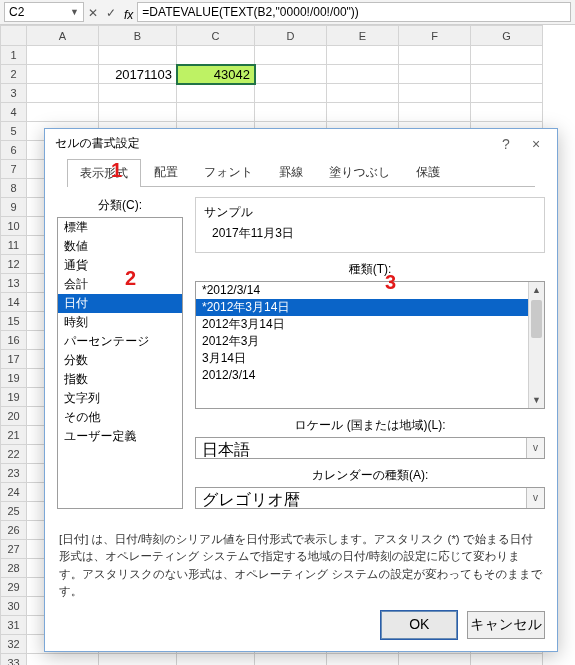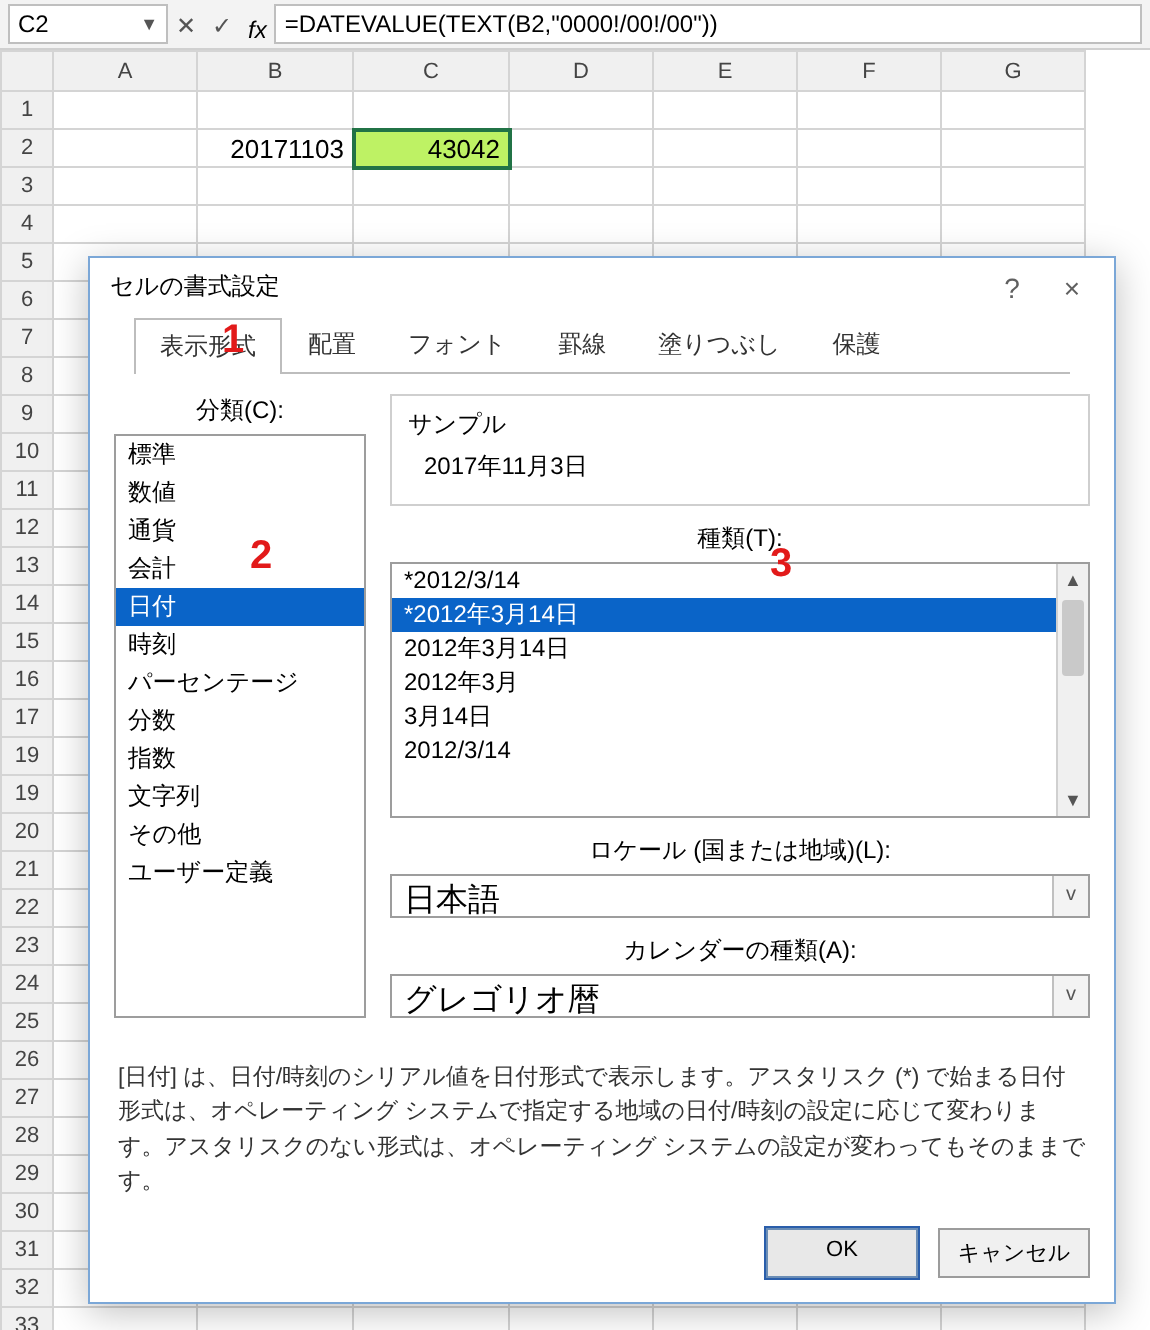--- a/index.html
+++ b/index.html
@@ -47,21 +47,21 @@
   .typeslist .item { padding: 0 6px; font-size: 12px; line-height: 17px; }
   .typeslist .item.sel { background: #0a64c8; color: #fff; }
   .scrollbar { width: 16px; background: #f0f0f0; display: flex; flex-direction: column; border-left: 1px solid #d0d0d0; }
   .scrollbar .sarr { height: 16px; text-align: center; font-size: 9px; color: #555; line-height: 16px; }
   .scrollbar .sthumb { background: #c9c9c9; margin: 2px; border-radius: 2px; }
   .combo { display: flex; border: 1px solid #9d9d9d; height: 22px; background: #fff; }
   .combo .cval { flex: 1; padding: 2px 6px; font-size: 16px; }
   .combo .carrow { width: 18px; border-left: 1px solid #c0c0c0; text-align: center; font-size: 10px; line-height: 20px; background: #f3f3f3; color: #555; }
   .desc { padding: 0 14px; margin-top: 22px; font-size: 11.5px; color: #333; line-height: 1.5; }
   .buttons { position: absolute; right: 12px; bottom: 12px; display: flex; gap: 10px; }
-  .btn { min-width: 76px; padding: 4px 2px; border: 1px solid #9c9c9c; background: #f0f0f0; text-align: center; font-size: 11px; }
+  .btn { min-width: 76px; padding: 4px 2px; border: 1px solid #9c9c9c; background: #f0f0f0; text-align: center; font-size: 14px; }
   .btn.primary { background: #e8e8e8; border: 1px solid #6a8db5; outline: 1px solid #2a5eab; }
   
   .ann { position: absolute; font-weight: bold; color: #e21a1a; font-size: 20px; font-family: Arial, sans-serif; pointer-events: none; }
 </style>
 </head>
 <body>
 
 <div class="topbar">
   <div class="namebox">
     <span>C2</span>

